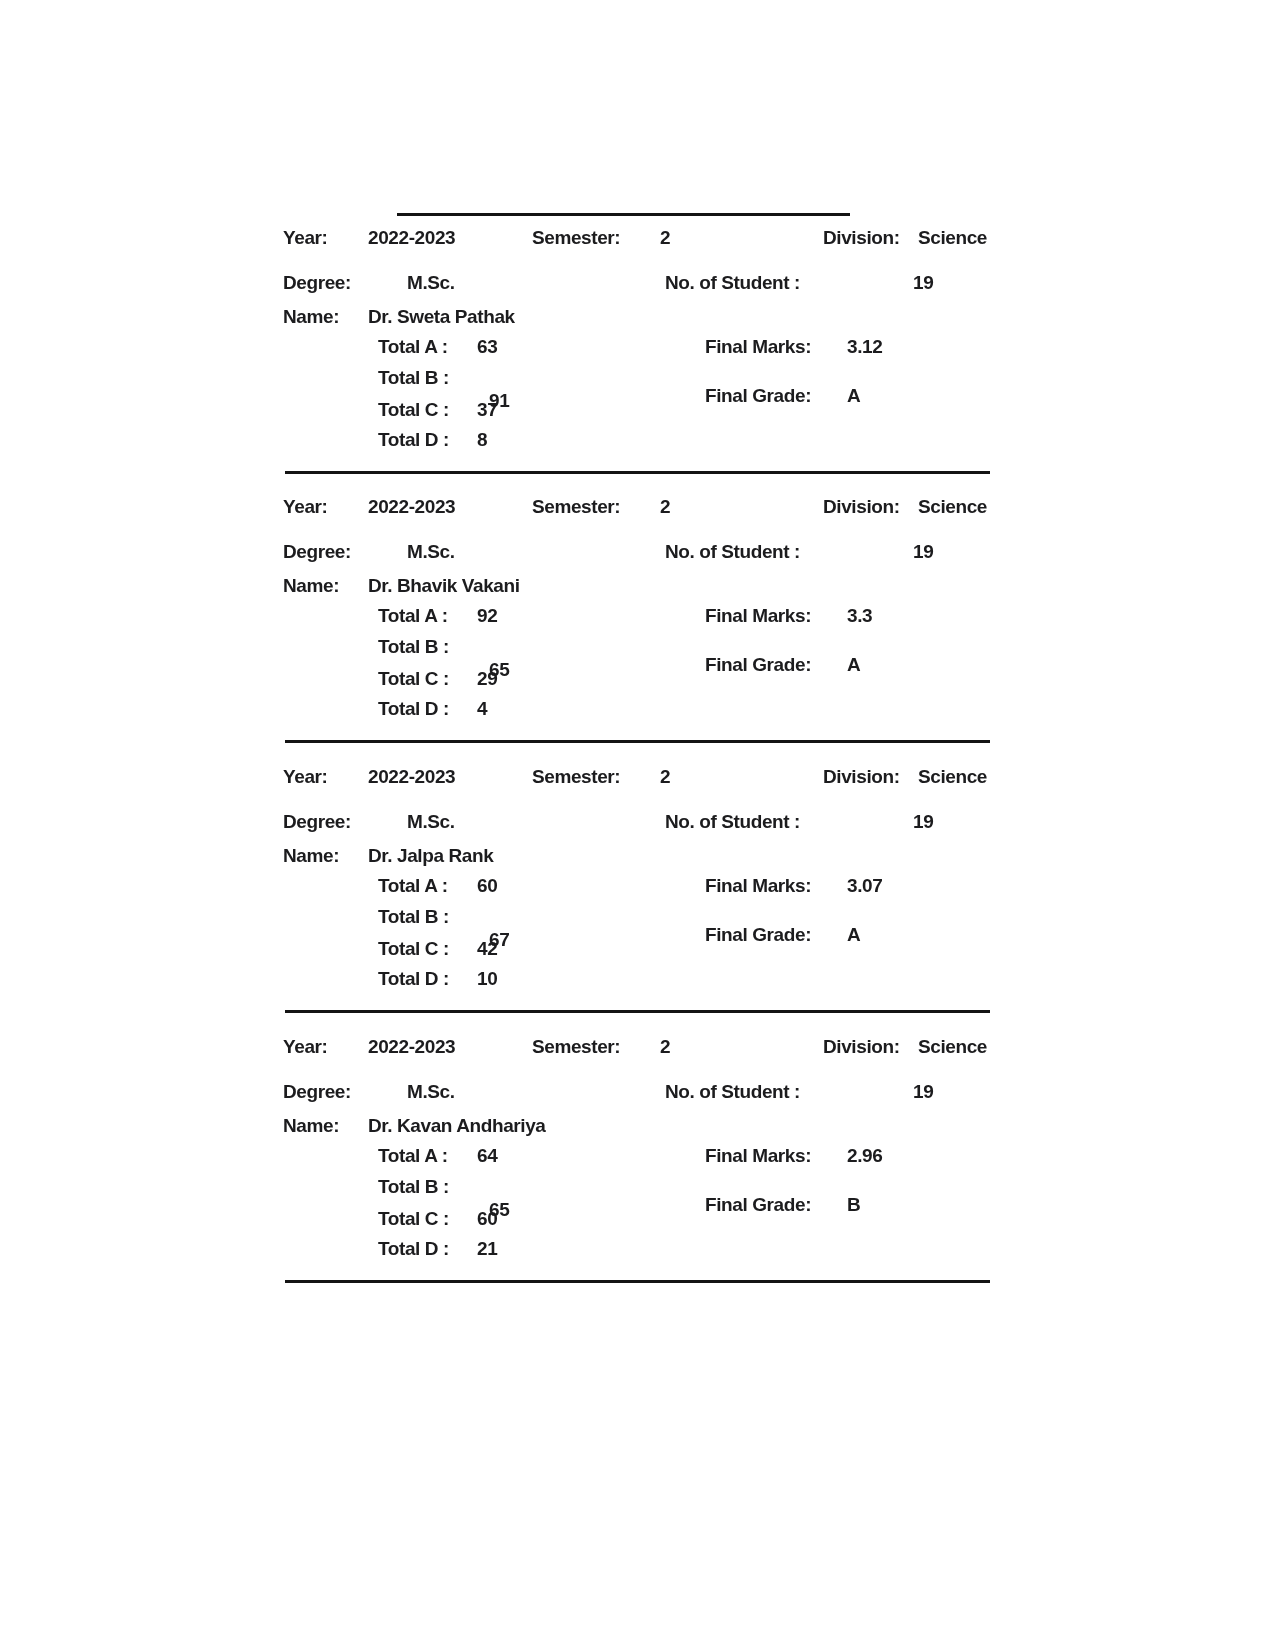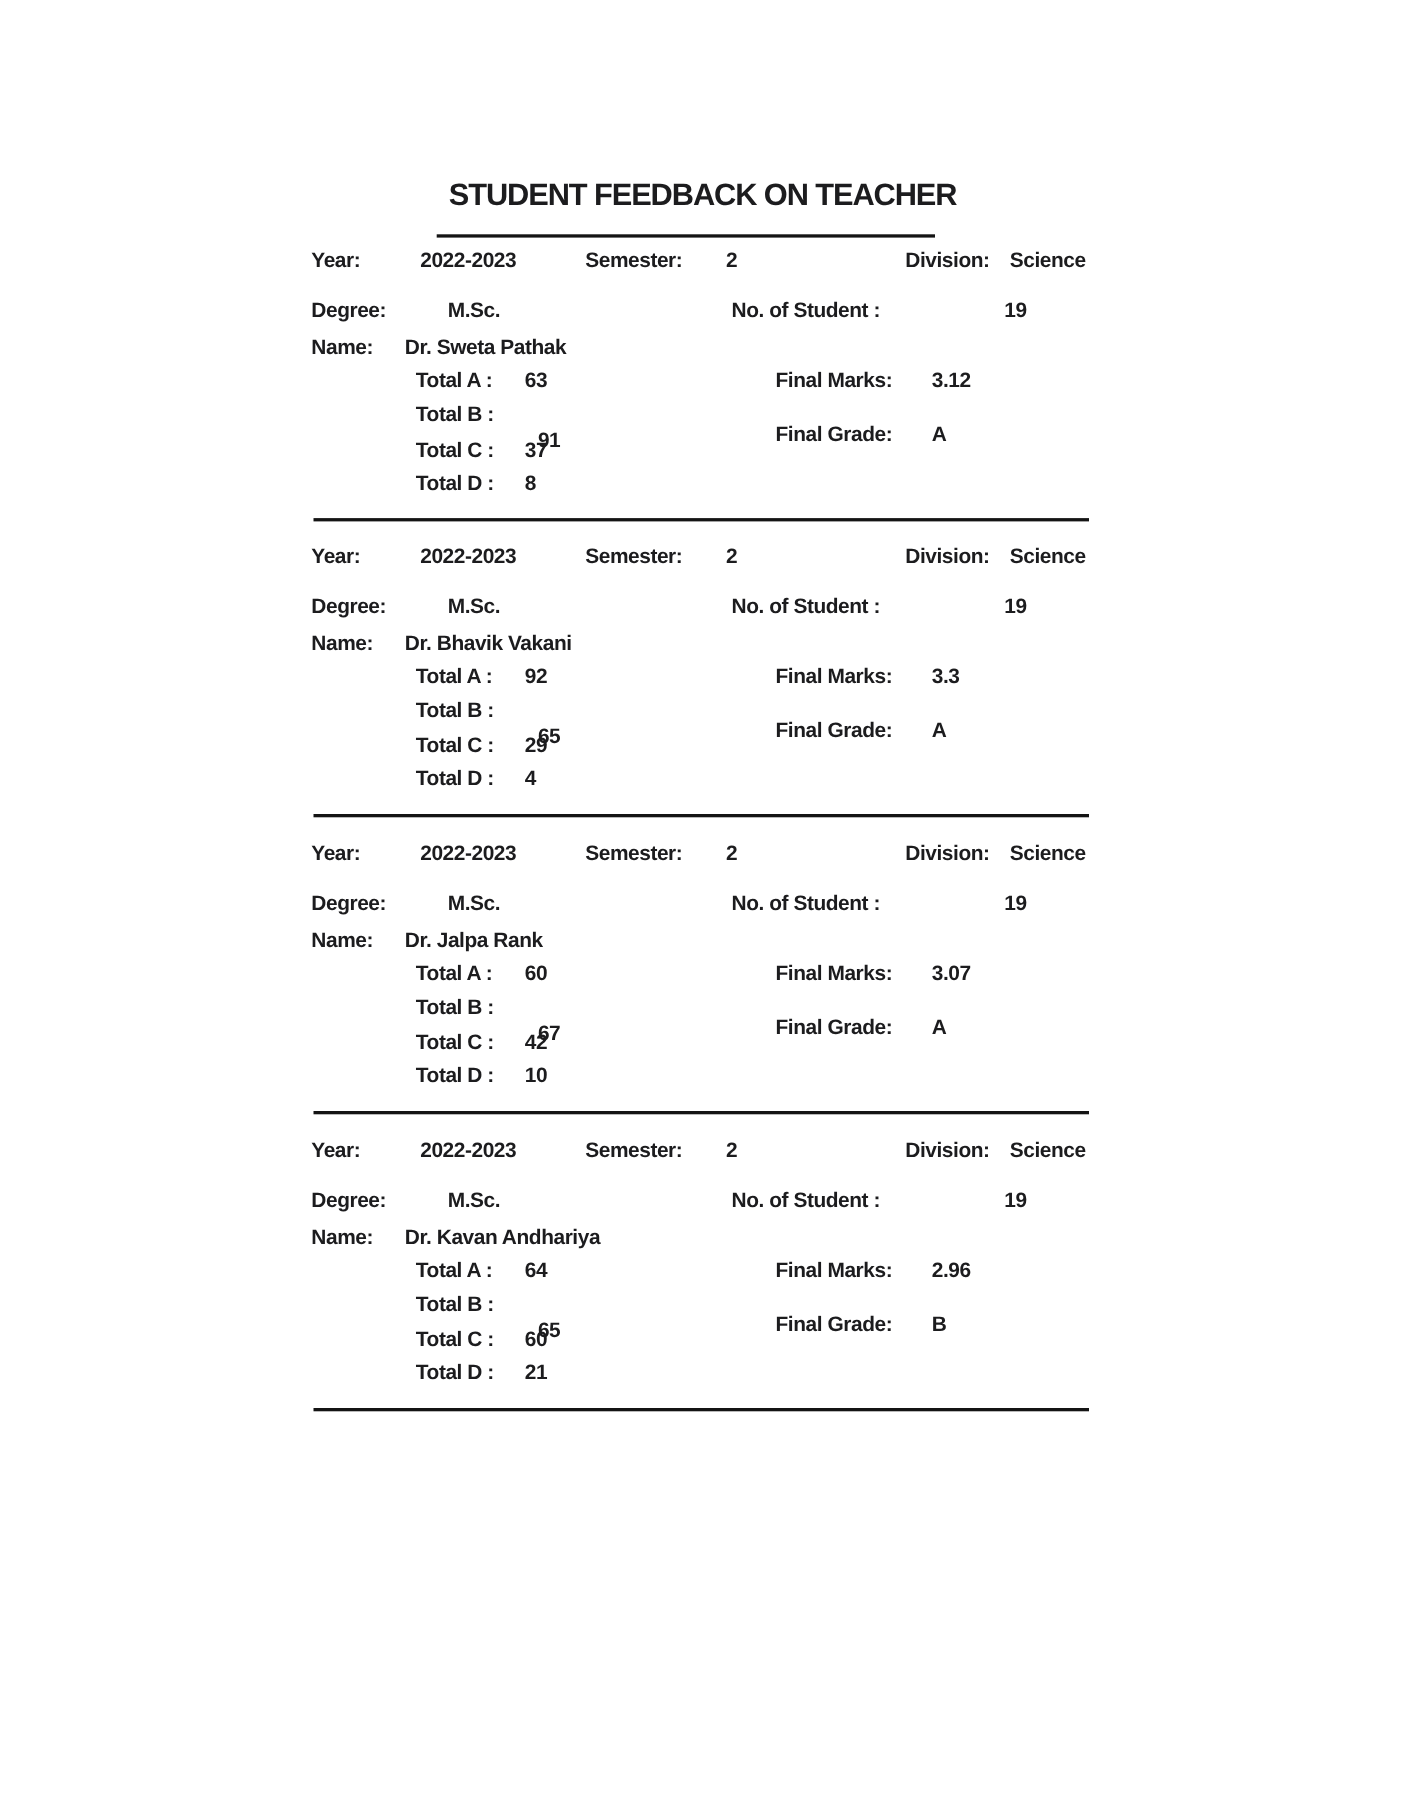--- a/index.html
+++ b/index.html
@@ -41,21 +41,21 @@
   .s3 { top: 767px; }
   .s4 { top: 1037px; }
   .report-section span {
     position: absolute;
     font-size: 19px;
     letter-spacing: -0.4px;
     white-space: nowrap;
     line-height: 1;
   }
   .lbl-year     { left: 283px; top: 0; }
-  .val-year     { left: 368px; top: 0; margin-left: 14px; }
+  .val-year     { left: 368px; top: 0; }
   .lbl-sem      { left: 532px; top: 0; }
   .val-sem      { left: 660px; top: 0; }
   .lbl-div      { left: 823px; top: 0; }
   .val-div      { left: 918px; top: 0; }
   .lbl-degree   { left: 283px; top: 45px; }
   .val-degree   { left: 368px; top: 45px; margin-left: 39px; }
   .lbl-students { left: 665px; top: 45px; }
   .val-students { left: 913px; top: 45px; }
   .lbl-name     { left: 283px; top: 79px; }
   .val-name     { left: 368px; top: 79px; }
@@ -78,21 +78,20 @@
     width: 705px;
     height: 3px;
     background: #141414;
   }
 </style>
 </head>
 <body>
 
 <div class="page">
 
-  <div class="doc-title">STUDENT FEEDBACK ON TEACHER</div>
   <div class="title-rule"></div>
 
   <div class="report-section s1">
     <span class="lbl-year">Year:</span>
     <span class="val-year">2022-2023</span>
     <span class="lbl-sem">Semester:</span>
     <span class="val-sem">2</span>
     <span class="lbl-div">Division:</span>
     <span class="val-div">Science</span>
     <span class="lbl-degree">Degree:</span>

